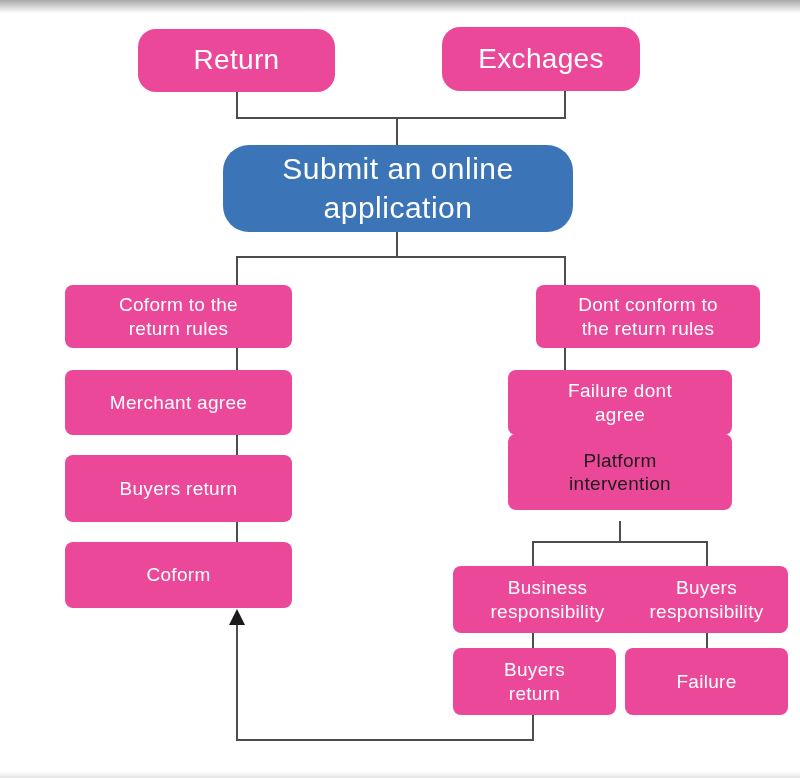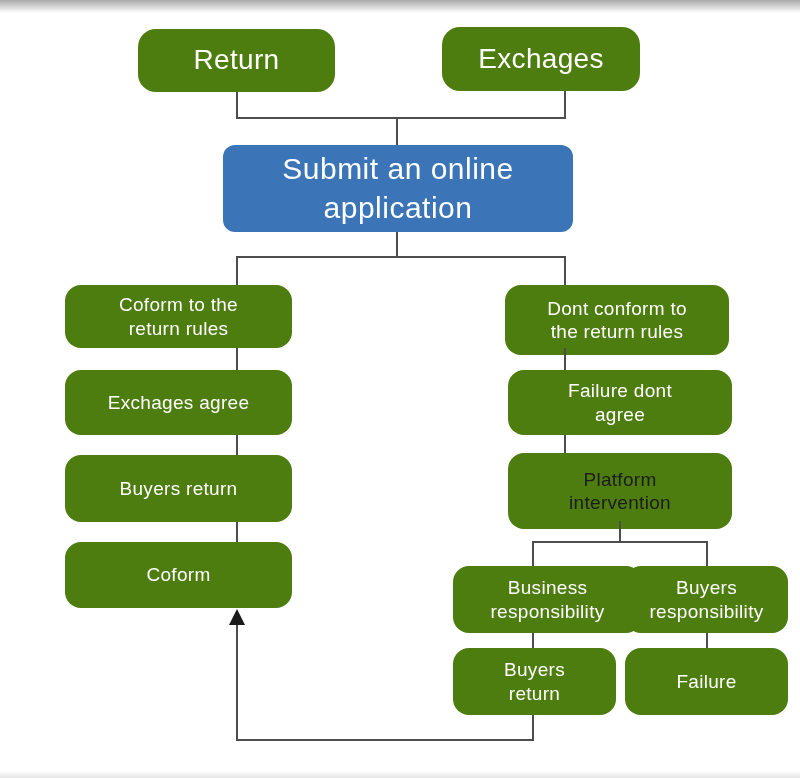--- a/index.html
+++ b/index.html
@@ -16,28 +16,28 @@
   }
   .bottom-shade{
     position:absolute;left:0;bottom:0;width:800px;height:7px;
     background:linear-gradient(#ffffff,#e5e5e5);
   }
   .node{
     position:absolute;
     display:flex;align-items:center;justify-content:center;
     text-align:center;
     white-space:pre-line;
-    border-radius:16px;
+    border-radius:8px;
     color:#ffffff;
     font-size:19px;
     line-height:1.22;
     letter-spacing:0.3px;
   }
-  .red{background:#4d7c0f;}
-  .blue{background:#3b74b7;border-radius:12px;}
+  .red{background:#ec4899;}
+  .blue{background:#3b74b7;border-radius:26px;}
   .fs-lg{font-size:28px;border-radius:18px;}
   .fs-xl{font-size:30px;line-height:1.28;letter-spacing:0.5px;}
   .dark-text{color:#1c1c1c;}
   .vline,.hline{position:absolute;background:#4d4d4d;}
   .vline{width:2px;}
   .hline{height:2px;}
   .arrow-up{
     position:absolute;
     width:0;height:0;
     border-left:8px solid transparent;
@@ -65,33 +65,33 @@
 application</div>
 
   <div class="vline" style="left:396px;top:232px;height:25px"></div>
   <div class="hline" style="left:236px;top:256px;width:330px"></div>
   <div class="vline" style="left:236px;top:256px;height:29px"></div>
   <div class="vline" style="left:564px;top:256px;height:29px"></div>
 
   <div class="node red" style="left:65px;top:285px;width:227px;height:63px">Coform to the
 return rules</div>
   <div class="vline" style="left:236px;top:348px;height:22px"></div>
-  <div class="node red" style="left:65px;top:370px;width:227px;height:65px">Exchages agree</div>
+  <div class="node red" style="left:65px;top:370px;width:227px;height:65px">Merchant agree</div>
   <div class="vline" style="left:236px;top:435px;height:20px"></div>
   <div class="node red" style="left:65px;top:455px;width:227px;height:67px">Buyers return</div>
   <div class="vline" style="left:236px;top:522px;height:20px"></div>
   <div class="node red" style="left:65px;top:542px;width:227px;height:66px">Coform</div>
 
-  <div class="node red" style="left:505px;top:285px;width:224px;height:70px">Dont conform to
+  <div class="node red" style="left:536px;top:285px;width:224px;height:63px">Dont conform to
 the return rules</div>
   <div class="vline" style="left:564px;top:348px;height:22px"></div>
   <div class="node red" style="left:508px;top:370px;width:224px;height:65px">Failure dont
 agree</div>
   <div class="vline" style="left:564px;top:435px;height:20px"></div>
-  <div class="node red dark-text" style="left:508px;top:453px;width:224px;height:76px">Platform
+  <div class="node red dark-text" style="left:508px;top:434px;width:224px;height:76px">Platform
 intervention</div>
 
   <div class="vline" style="left:619px;top:521px;height:21px"></div>
   <div class="hline" style="left:532px;top:541px;width:176px"></div>
   <div class="vline" style="left:532px;top:541px;height:25px"></div>
   <div class="vline" style="left:706px;top:541px;height:25px"></div>
 
   <div class="node red" style="left:453px;top:566px;width:189px;height:67px">Business
 responsibility</div>
   <div class="node red" style="left:625px;top:566px;width:163px;height:67px">Buyers

